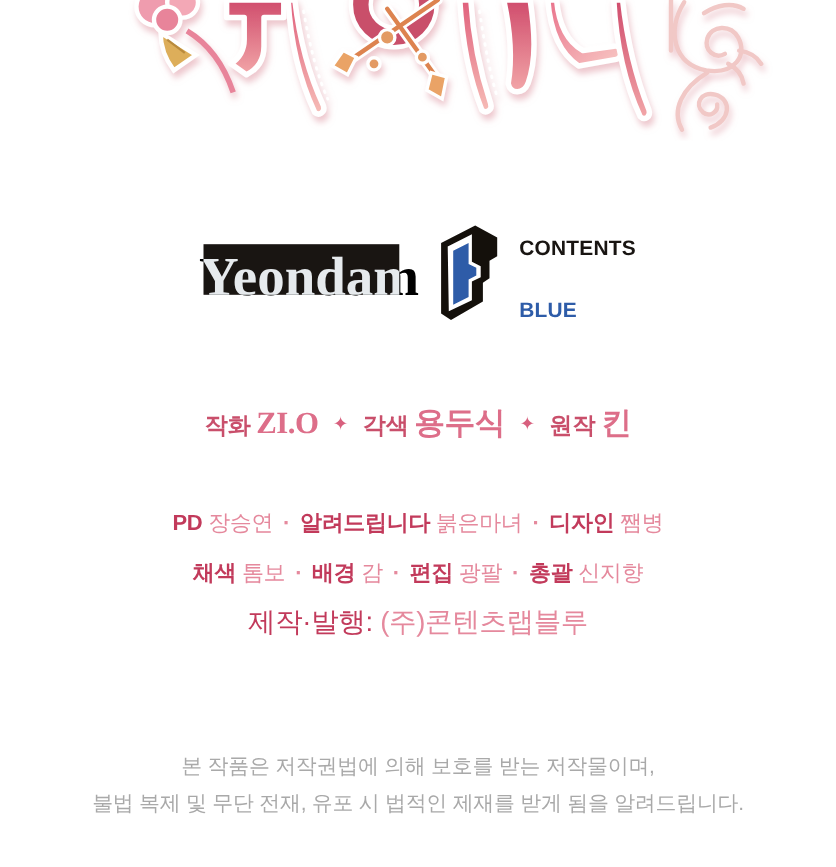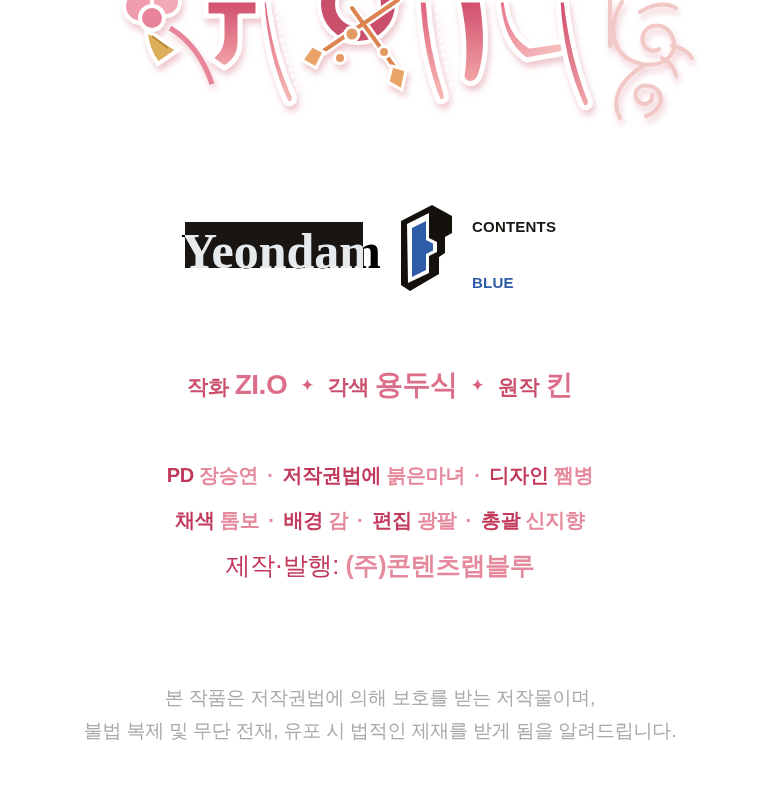--- a/index.html
+++ b/index.html
@@ -12,33 +12,33 @@
   #title-art{left:0;top:0;width:760px;height:128px;}
   
   #yeondam-box{left:185px;top:222px;width:178px;height:46px;background:var(--logo-black);}
   #yeondam-word{
     left:181px;top:231px;width:200px;
     font-family:"Liberation Serif", serif;font-weight:700;font-size:50px;line-height:40px;
     color:#ffffff;mix-blend-mode:difference;letter-spacing:0px;
   }
   #clb-icon{left:397px;top:203px;width:58px;height:92px;}
   #clb-text{left:472px;top:217px;width:140px;
-    font-weight:700;font-size:15px;line-height:19.5px;letter-spacing:.2px;color:var(--logo-black);}
+    font-weight:700;font-size:19px;line-height:19.5px;letter-spacing:.2px;color:var(--logo-black);}
   #clb-text .blue{color:var(--clb-blue);margin-top:36px;}
   
   .row{left:0;right:0;text-align:center;white-space:nowrap;}
-  #credits-line1{top:366px;font-family:Liberation Sans, sans-serif;font-size:20px;color:var(--serif-label-pink);}
+  #credits-line1{top:366px;font-family:Liberation Serif, serif;font-size:20px;color:var(--serif-label-pink);}
   #credits-line1 .c-label{font-size:21px;color:var(--serif-label-pink);}
   #credits-line1 .c-name{font-size:28px;font-weight:700;color:var(--serif-name-pink);letter-spacing:-.5px;}
   .sep-diamond{color:var(--separator-pink);font-size:17px;margin:0 13px;vertical-align:3px;}
   #credits-line2{top:462px;}
   #credits-line3{top:507px;}
   #credits-line2,#credits-line3{font-size:20px;letter-spacing:-.3px;}
   .c-label{font-weight:700;color:var(--label-crimson);}
-  .c-name{font-weight:700;color:var(--name-pink);}
+  .c-name{font-weight:400;color:var(--name-pink);}
   .sep-dot{color:var(--name-pink);margin:0 9px;font-weight:700;}
   #credits-line4{top:549px;font-size:25px;letter-spacing:-.3px;}
   #credits-line4 .c-label{font-weight:400;color:var(--label-crimson);}
   #credits-line4 .c-name{color:var(--name-pink);}
   
   #copyright{top:637px;left:0;right:0;text-align:center;color:var(--copyright-gray);
     font-size:19px;line-height:33px;letter-spacing:-.2px;margin-top:44px;}
 </style>
 </head>
 <body>
@@ -123,21 +123,21 @@
   <path d="M10,21 L32,10 L32,35 L40,39 L40,49 L32,53 L32,70 L11,80 Z" fill="#ffffff"></path>
   <path d="M15,25 L29,18 L29,37 L36,40.5 L36,47.5 L29,51 L29,67 L15,74 Z" fill="#2e5ca8"></path>
 </svg>
 <div id="clb-text" class="abs">
   <div>CONTENTS</div>
   <div class="blue">BLUE</div>
 </div>
 
 <div id="credits-line1" class="abs row"><span class="c-label">작화</span> <span class="c-name">ZI.O</span><span class="sep sep-diamond">✦</span><span class="c-label">각색</span> <span class="c-name">용두식</span><span class="sep sep-diamond">✦</span><span class="c-label">원작</span> <span class="c-name">킨</span></div>
 
-<div id="credits-line2" class="abs row"><span class="c-label">PD</span> <span class="c-name">장승연</span><span class="sep sep-dot">·</span><span class="c-label">저작권법에</span> <span class="c-name">붉은마녀</span><span class="sep sep-dot">·</span><span class="c-label">디자인</span> <span class="c-name">쨈병</span></div>
+<div id="credits-line2" class="abs row"><span class="c-label">PD</span> <span class="c-name">장승연</span><span class="sep sep-dot">·</span><span class="c-label">알려드립니다</span> <span class="c-name">붉은마녀</span><span class="sep sep-dot">·</span><span class="c-label">디자인</span> <span class="c-name">쨈병</span></div>
 
 <div id="credits-line3" class="abs row"><span class="c-label">채색</span> <span class="c-name">톰보</span><span class="sep sep-dot">·</span><span class="c-label">배경</span> <span class="c-name">감</span><span class="sep sep-dot">·</span><span class="c-label">편집</span> <span class="c-name">광팔</span><span class="sep sep-dot">·</span><span class="c-label">총괄</span> <span class="c-name">신지향</span></div>
 
 <div id="credits-line4" class="abs row">
   <span class="c-label">제작·발행:</span>
   <span class="c-name">(주)콘텐츠랩블루</span>
 </div>
 
 <div id="copyright" class="abs">
   <div>본 작품은 저작권법에 의해 보호를 받는 저작물이며,</div>

